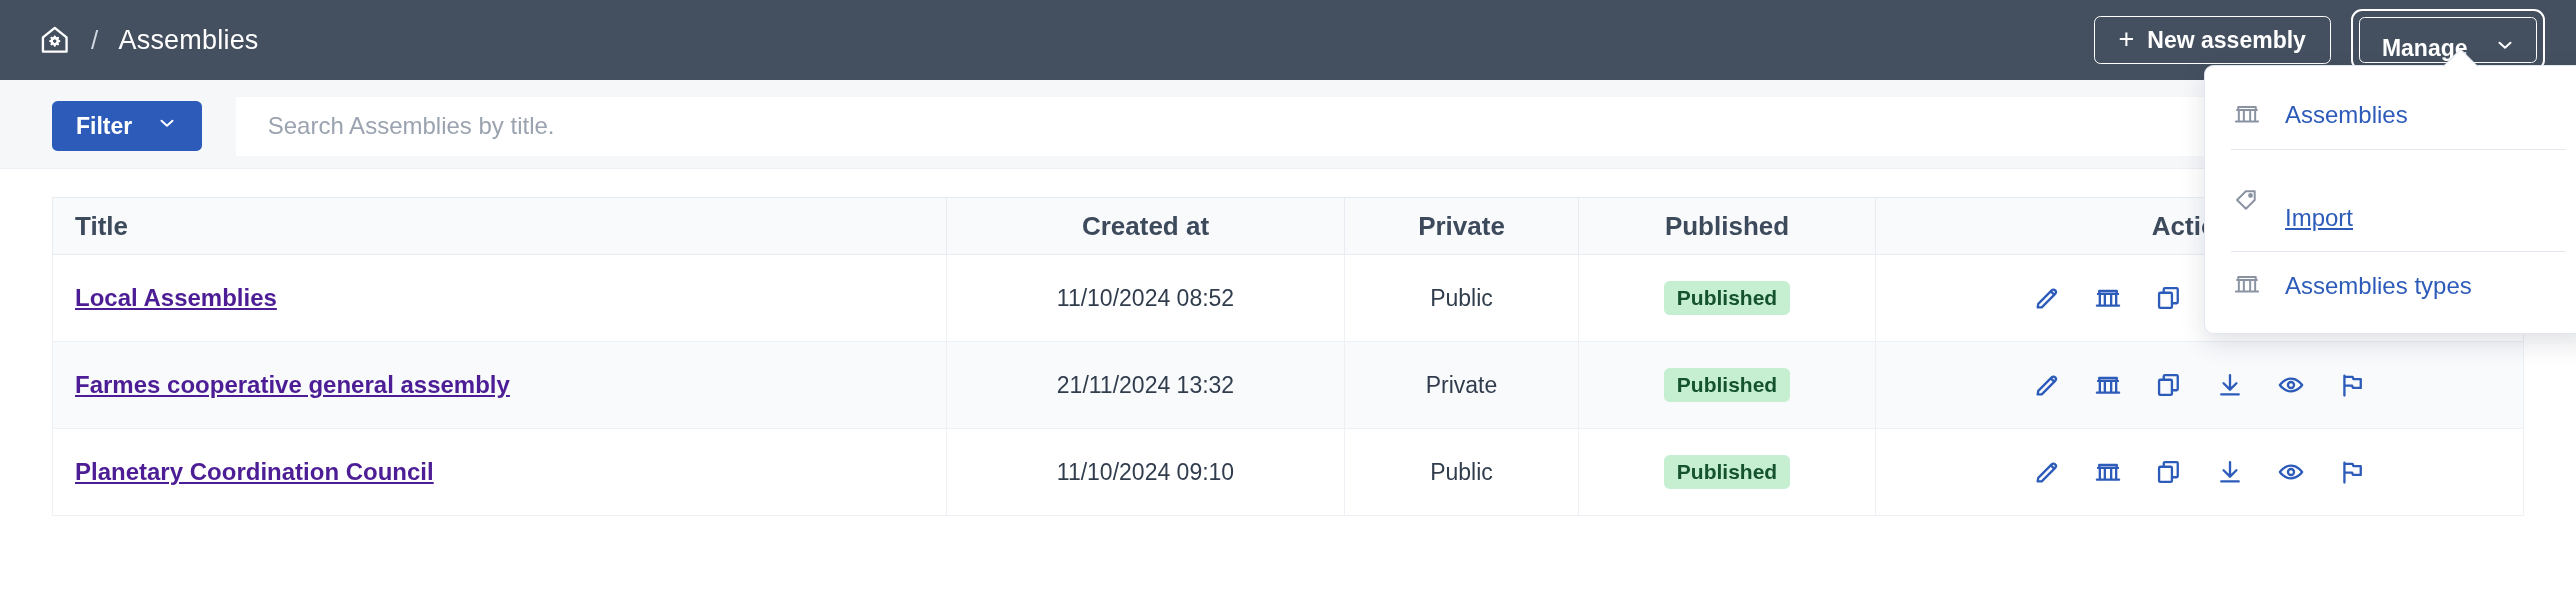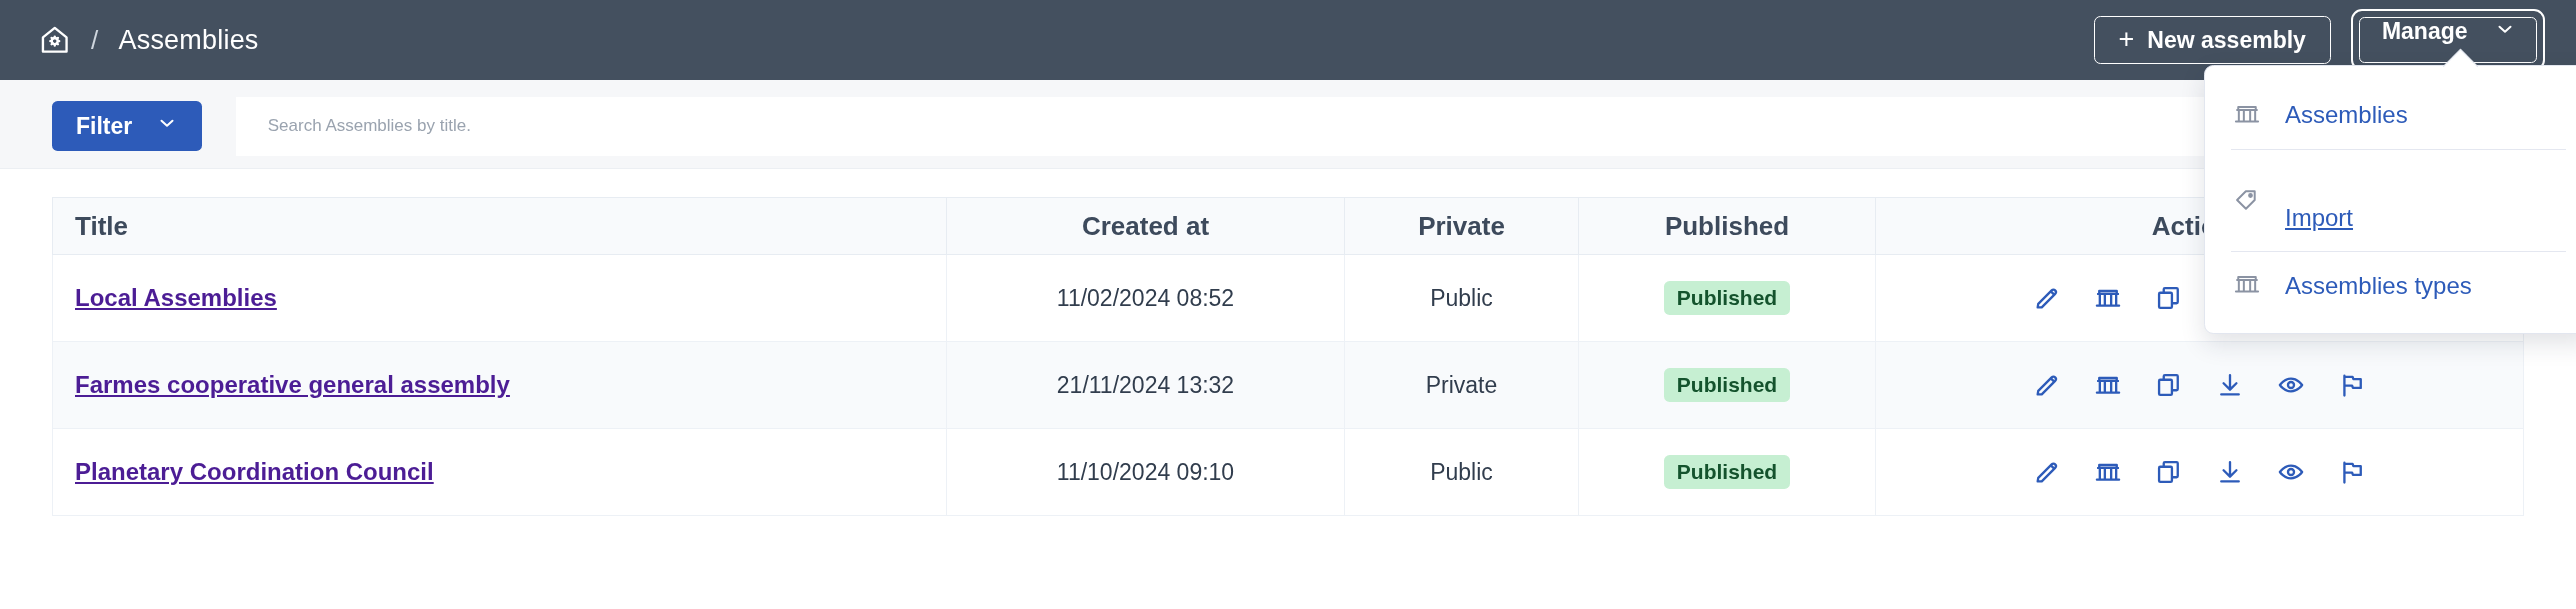--- a/index.html
+++ b/index.html
@@ -70,21 +70,21 @@
     top: -0.9px;
   }
   .manage-wrap {
     position: relative;
     padding: 5.6px;
     border: 2.8px solid #ffffff;
     border-radius: 11px;
   }
   .btn-manage {
     display: flex;
-    align-items: flex-start;
+    align-items: flex-end;
     gap: 26px;
     height: 46px;
     padding: 0 20.4px 0 22px;
     border: 1.9px solid #ffffff;
     border-radius: 5.6px;
     background: transparent;
     color: #ffffff;
     font-size: 23px;
     font-weight: 700;
     font-family: "Liberation Sans", sans-serif;
@@ -123,21 +123,21 @@
     display: flex;
     align-items: center;
   }
   .search-input {
     width: 100%;
     height: 100%;
     border: none;
     outline: none;
     background: transparent;
     padding: 0 0 0 31.5px;
-    font-size: 17px;
+    font-size: 24px;
     color: #3b4758;
     font-family: "Liberation Sans", sans-serif;
   }
   .search-input::placeholder { color: #9aa3af; }
 
   
   .table-area { padding: 28px 52px 0 52px; background: #ffffff; }
   table {
     width: 100%;
     border-collapse: collapse;
@@ -310,21 +310,21 @@
           <th>Published</th>
           <th>Actions</th>
         </tr>
       </thead>
       <tbody>
 
         <tr>
           <td class="col-title">
             <span class="row-link">Local Assemblies</span>
           </td>
-          <td>11/02/2024 08:52</td>
+          <td>11/10/2024 08:52</td>
           <td>Public</td>
           <td>
             <span class="badge-published">Published</span>
           </td>
           <td class="actions-cell">
             <div class="actions">
               <span class="act-icon">
                 <svg width="28" height="28" viewBox="0 0 24 24" fill="none" stroke="#2d5bb9" stroke-width="2" stroke-linecap="round" stroke-linejoin="round">
                     <path d="M4 20h3.5L19 8.5a2.1 2.1 0 0 0-3-3L4.5 17z"></path>
                     <path d="M15.5 6.5 17.5 8.5"></path>

